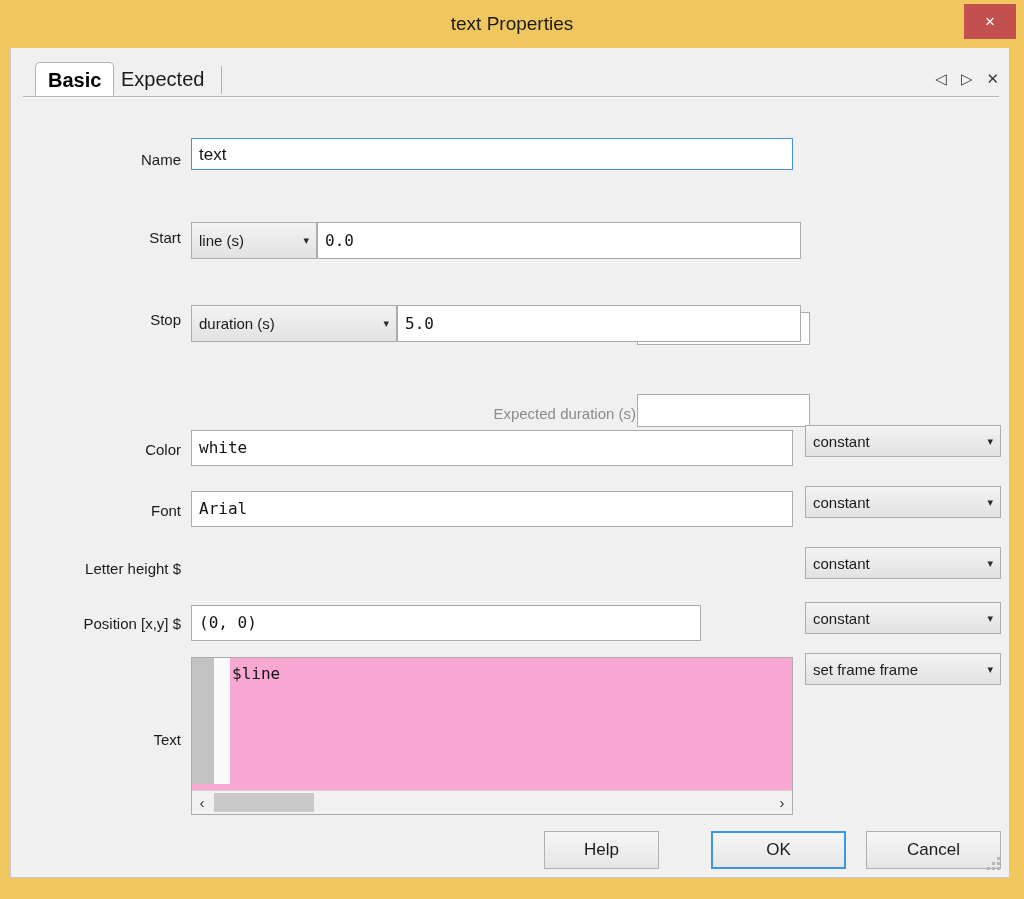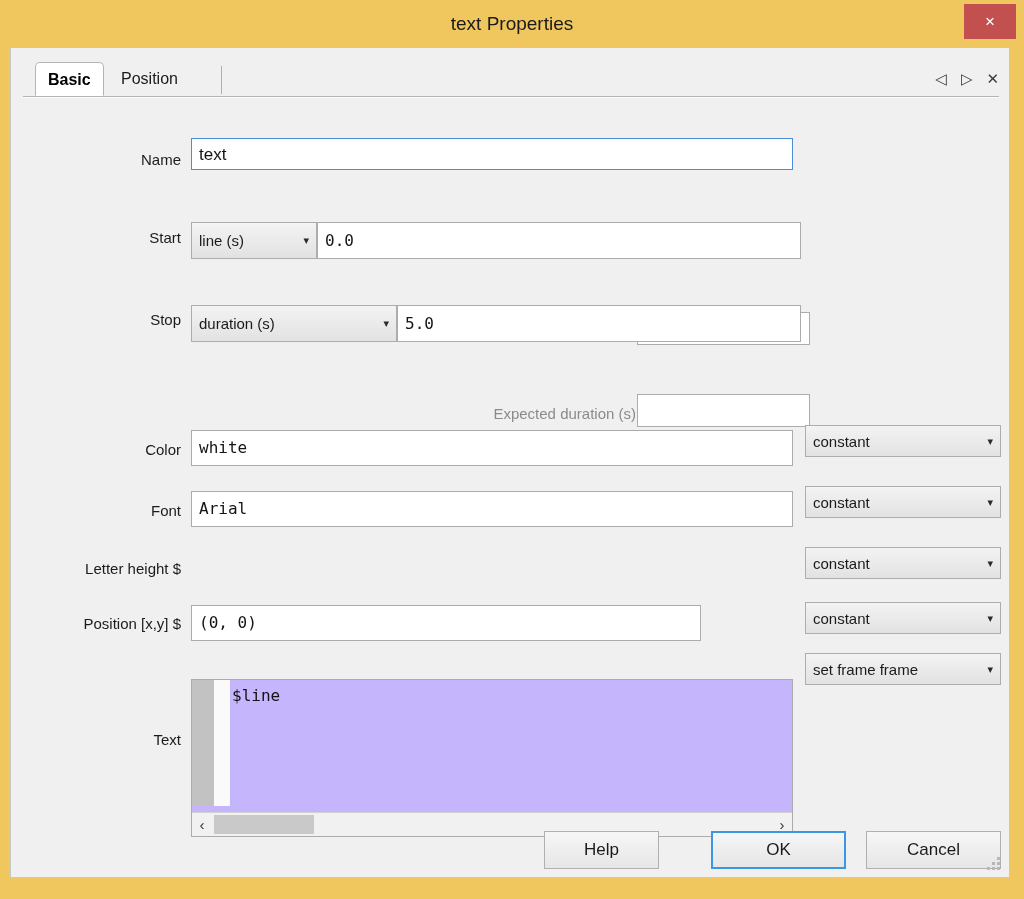--- a/index.html
+++ b/index.html
@@ -70,21 +70,21 @@
     position: absolute;
     left: 0; top: 14px;
     width: 1000px; height: 36px;
   }
   .tab {
     position: absolute;
     top: 0;
     height: 34px;
     line-height: 34px;
     padding: 0 12px;
-    font-size: 16px;
+    font-size: 20px;
     box-sizing: border-box;
     cursor: pointer;
     user-select: none;
   }
   .tab.active {
     background: #ffffff;
     border: 1px solid #b4b4b4;
     border-bottom: 1px solid #ffffff;
     border-radius: 5px 5px 0 0;
     font-weight: bold;
@@ -179,23 +179,22 @@
   .combo .carrow {
     font-size: 11px;
     color: #2a2a2a;
     padding-left: 6px;
   }
 
   
   #textarea-box {
     position: absolute;
     box-sizing: border-box;
-    background: #c4b5fd;
+    background: #f9a8d4;
     border: 1px solid #acacac;
-    margin-top: 22px;
   }
   #ta-vscroll-track {
     position: absolute;
     left: 0; top: 0;
     width: 38px; height: 126px;
     background: #fafafa;
   }
   #ta-vscroll-thumb {
     position: absolute;
     left: 0; top: 0;
@@ -281,21 +280,21 @@
     <div id="title-text">text Properties</div>
     <div id="close-button">×</div>
   </div>
 
   <div id="dialog">
 
     <div id="tabstrip">
       <div id="tabstrip-line"></div>
       <div id="tabstrip-line2"></div>
       <div id="tab-basic" class="tab active">Basic</div>
-      <div id="tab-advanced" class="tab inactive">Position</div>
+      <div id="tab-advanced" class="tab inactive">Expected</div>
       <div id="tab-divider"></div>
       <div id="tab-nav">
         <span class="tab-nav-btn">◁</span>
         <span class="tab-nav-btn">▷</span>
         <span class="tab-nav-btn">✕</span>
       </div>
     </div>
 
     <div class="lbl" style="left:60px; top:104px; width:110px;">Name</div>
     <div class="txt plainfont focus" style="left:180px; top:90px; width:602px; height:32px;">text</div>

